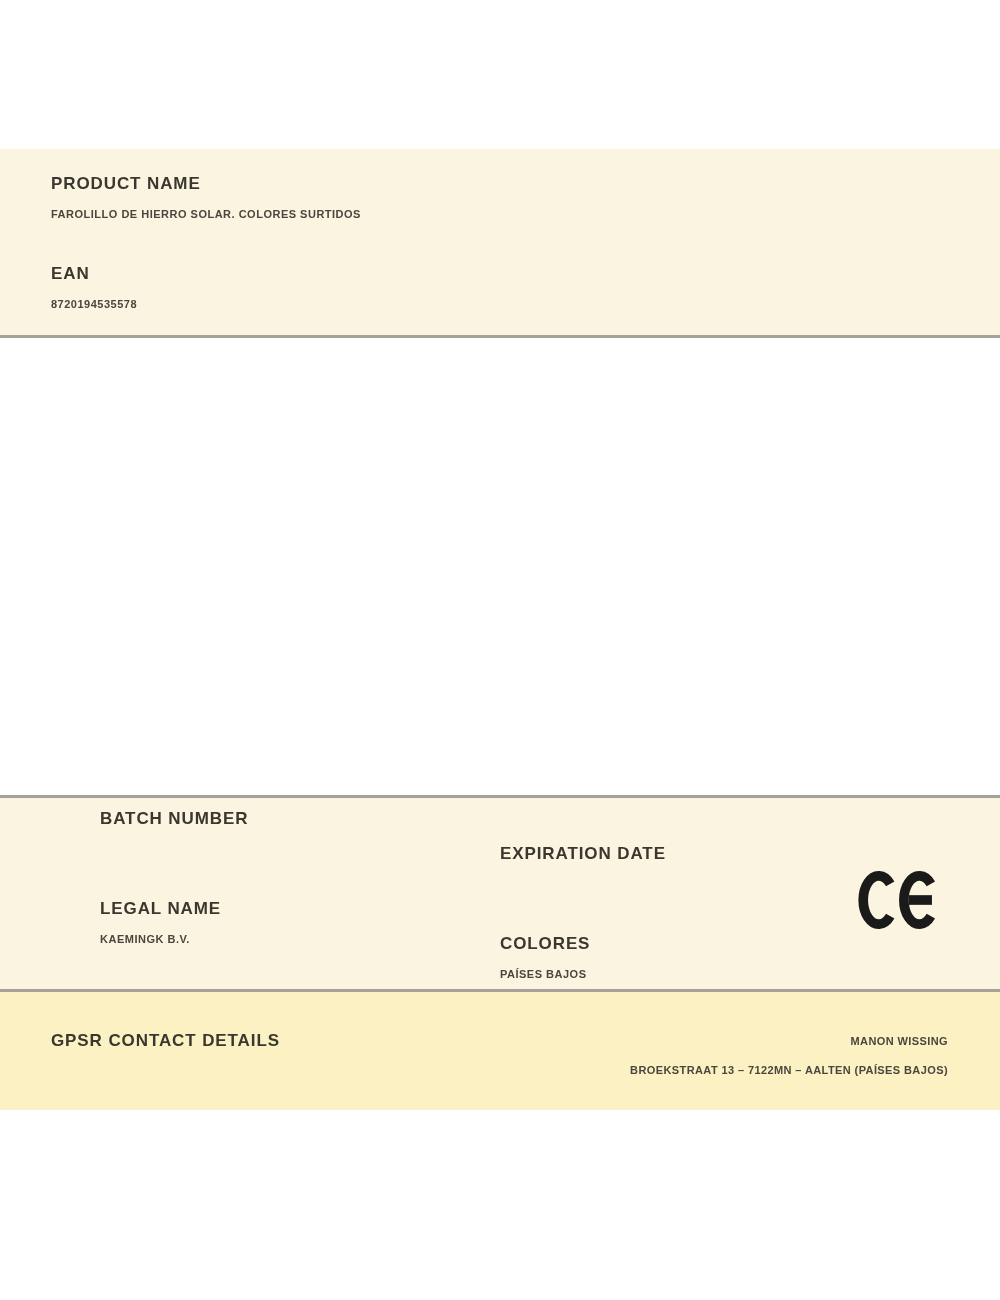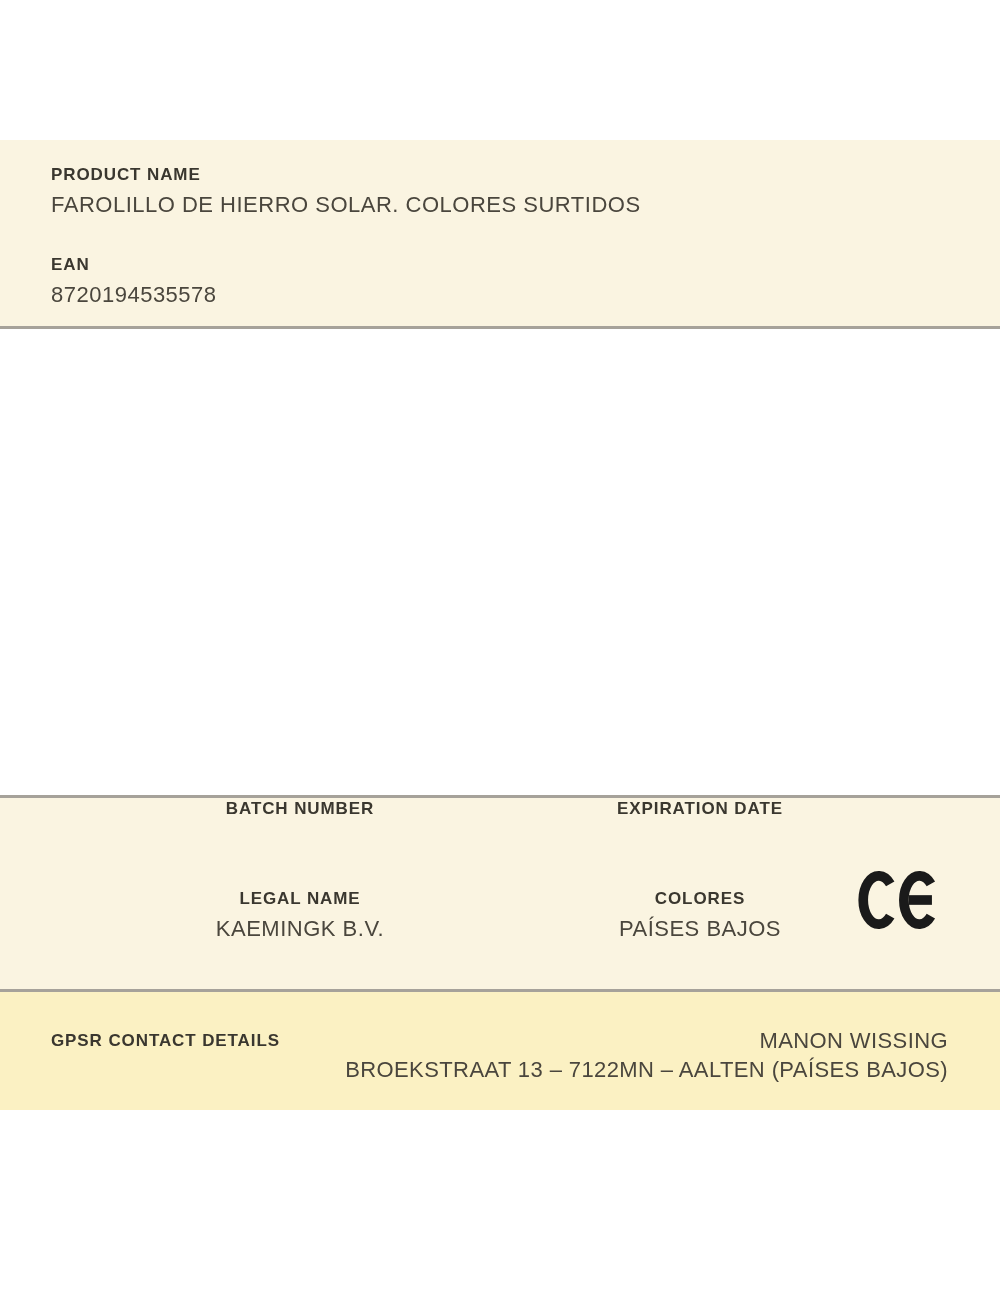--- a/index.html
+++ b/index.html
@@ -12,21 +12,21 @@
     font-family: "Liberation Sans", sans-serif;
     color: var(--text, #4a463d);
     overflow: hidden;
   }
   .band {
     position: absolute;
     left: 0;
     right: 0;
   }
   .product-band {
-    top: 140px;
+    top: 149px;
     height: 189px;
     background: var(--section-bg, #faf4e1);
     border-bottom: 3px solid var(--divider, #a6a29a);
     padding: 24px 51px 0 51px;
   }
   .details-band {
     top: 795px;
     height: 197px;
     background: var(--section-bg, #faf4e1);
     border-top: 3px solid var(--divider, #a6a29a);
@@ -38,37 +38,37 @@
     background: var(--contact-bg, #fbf1c3);
   }
   .label {
     font-size: 17px;
     font-weight: 700;
     line-height: 22px;
     letter-spacing: 0.9px;
     color: var(--label, #3a372f);
   }
   .value {
-    font-size: 22px;
-    font-weight: 400;
+    font-size: 11px;
+    font-weight: 700;
     line-height: 22px;
     letter-spacing: 0.5px;
     color: var(--text, #4a463d);
   }
   .gap-small { height: 8px; }
   .gap-field { height: 38px; }
   .blank-value { height: 22px; }
   .col {
     position: absolute;
-    top: 0;
+    top: 10px;
     width: 40%;
-    text-align: center;
+    text-align: left;
   }
   .col-left  { left: 10%; }
-  .col-right { left: 50%; }
+  .col-right { left: 50%; margin-top: 35px; }
   .ce-wrap {
     position: absolute;
     top: 72px;
     right: 57px;
     width: 86px;
     height: 60px;
   }
   .ce-wrap svg { display: block; width: 100%; height: 100%; }
   .contact-label {
     position: absolute;

